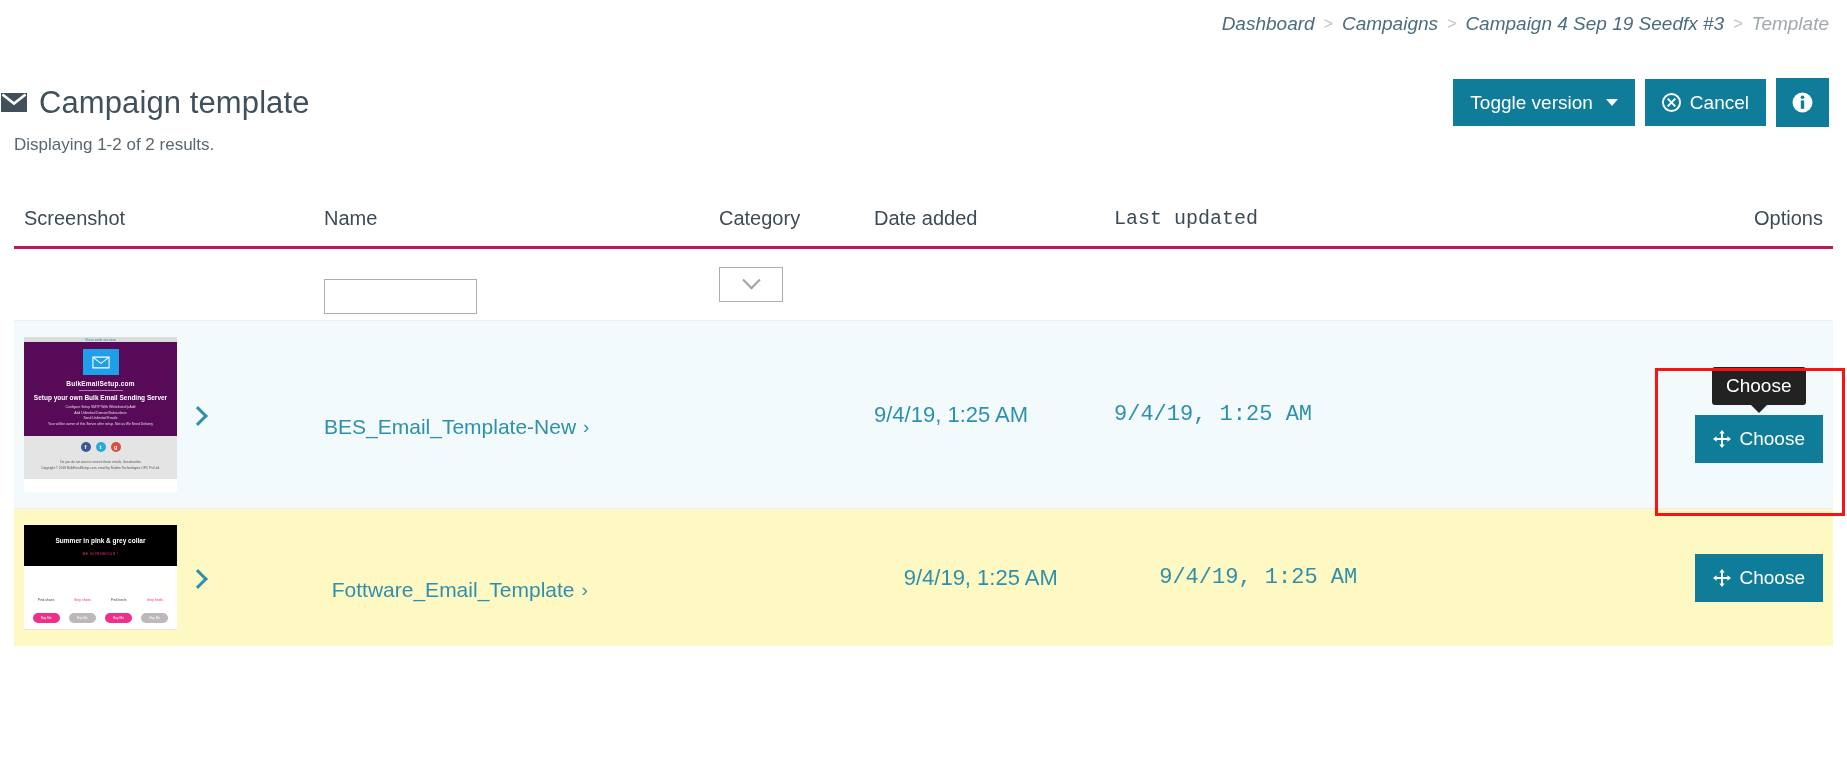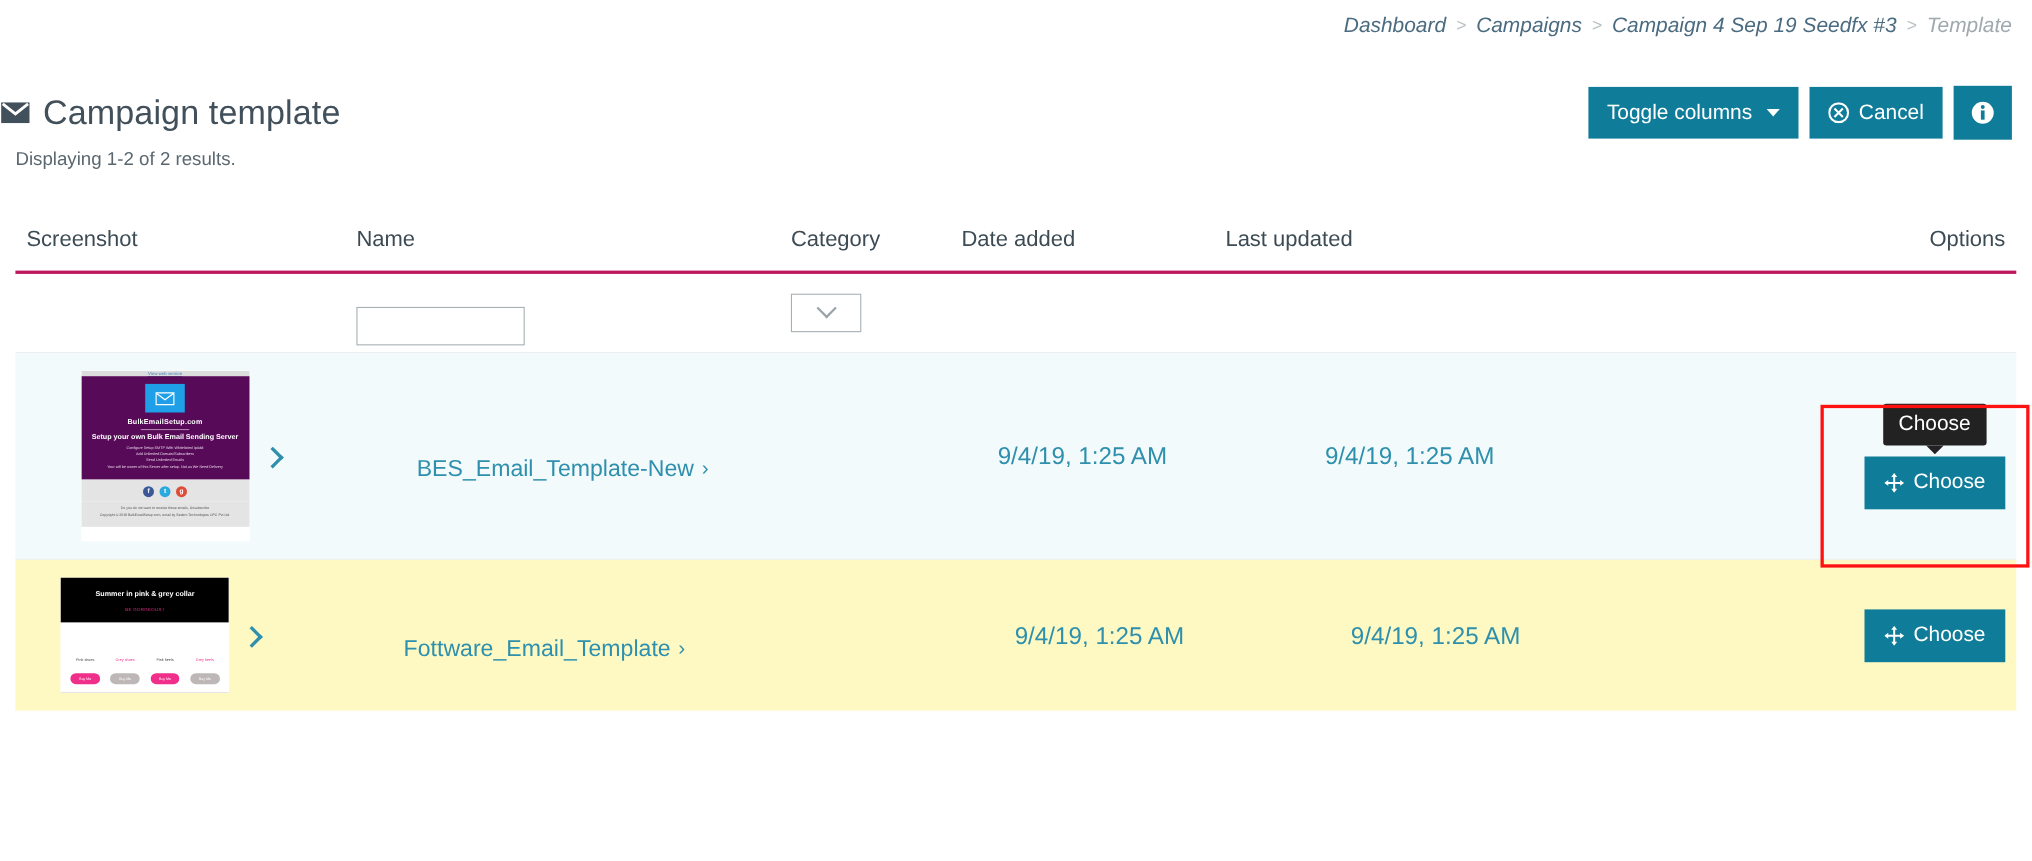--- a/index.html
+++ b/index.html
@@ -67,21 +67,21 @@
     border-bottom: 3px solid #be185d;
   }
   .th {
     font-size: 20px; color: #3d4b54; font-weight: 400;
     padding: 8px 10px 0 10px;
   }
   .col-shot { width: 300px; }
   .col-name { width: 395px; margin-top: 24px; }
   .col-cat  { width: 155px; }
   .col-date { width: 240px; }
-  .col-upd  { width: 355px; }
+  .col-upd  { width: 355px; font-family: Liberation Mono, monospace; }
   .col-opt  { width: 374px; text-align: right; }
 
   .filter-row {
     display: flex; align-items: center;
     height: 72px;
     border-bottom: 1px solid #eceff1;
   }
   .filter-cell { padding: 0 10px; }
   .text-filter {
     width: 153px; height: 35px;
@@ -100,21 +100,21 @@
     border-right: 2px solid #9aa3a8;
     border-bottom: 2px solid #9aa3a8;
     transform: rotate(45deg) translate(-3px,-3px);
   }
 
   .trow { display: flex; align-items: stretch; position: relative; }
   .trow.highlight { background: #f3fafb; border-bottom: 1px solid #eceff1; }
   .trow.plain { background: #fef9c3; gap: 44px; }
   .tcell {
     padding: 0 10px;
-    display: flex; align-items: center; justify-content: center;
+    display: flex; align-items: center;
   }
   .tcell.center-date { font-size: 22px; color: #2e90ad; }
   .cell-opt { justify-content: flex-end; }
 
   
   .thumb-wrap { display: flex; align-items: center; gap: 14px; padding: 16px 0; }
   .thumb {
     width: 153px; background: #fff;
     border: 0; overflow: hidden;
   }
@@ -213,21 +213,21 @@
         <svg class="icon-svg" width="26" height="19" viewBox="0 0 26 19">
           <path d="M0 0h26v19H0z" fill="#41505a"></path>
           <path d="M1.5 1.5L13 10.5 24.5 1.5" fill="none" stroke="#ffffff" stroke-width="2.6"></path>
         </svg>
       </span>
       <span>Campaign template</span>
     </div>
 
     <div class="action-group">
       <button class="btn">
-        <span>Toggle columns</span>
+        <span>Toggle version</span>
         <span class="caret"></span>
       </button>
       <button class="btn">
         <span>
           <svg class="icon-svg" width="19" height="19" viewBox="0 0 20 20">
             <circle cx="10" cy="10" r="9" fill="none" stroke="#fff" stroke-width="2"></circle>
             <path d="M6 6l8 8M14 6l-8 8" stroke="#fff" stroke-width="2"></path>
           </svg>
         </span>
         <span>Cancel</span>

